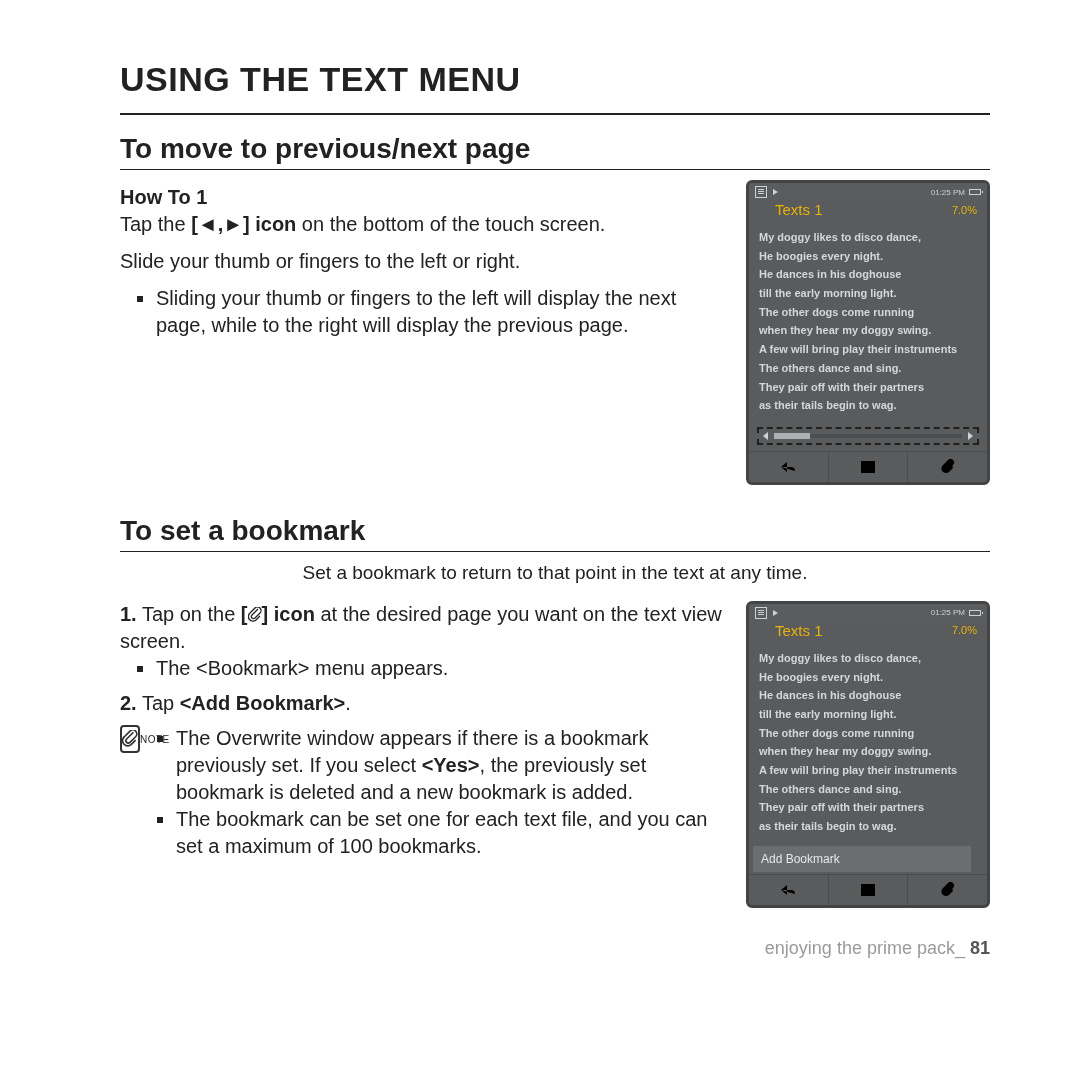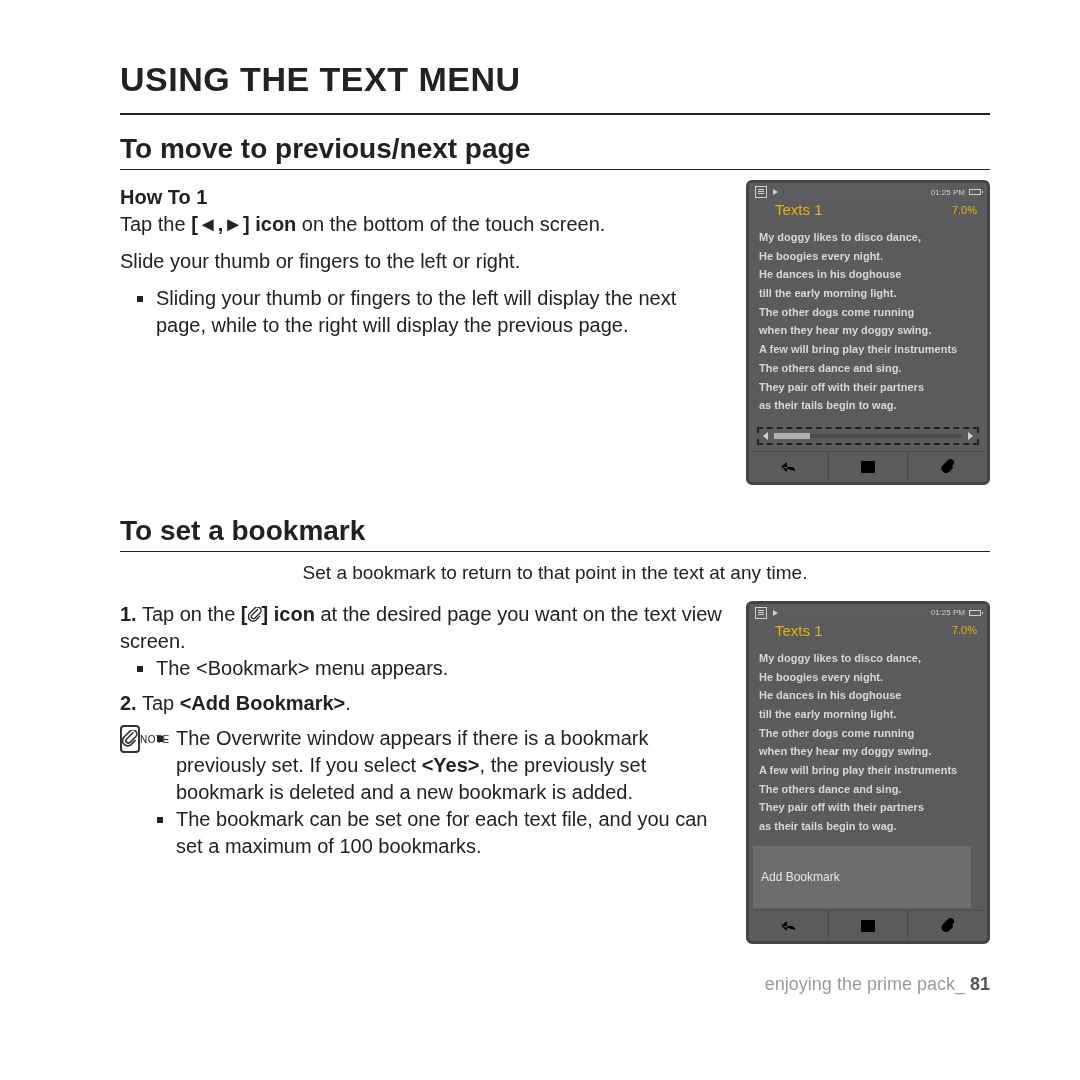--- a/index.html
+++ b/index.html
@@ -162,21 +162,21 @@
     display: flex;
     align-items: center;
     justify-content: center;
     border-right: 1px solid #4a4c4d;
   }
   .device-nav .btn:last-child { border-right: none; }
   .add-bookmark {
     background: #6b6d6e;
     color: #e6e7e8;
     font-size: 12px;
-    padding: 24px 8px;
+    padding: 6px 8px;
     margin: 4px 16px 2px 4px;
   }
 
   
   .note-row { display: flex; align-items: flex-start; gap: 10px; margin-top: 4px; }
   .note-icon-col { display: flex; flex-direction: row; align-items: center; width: 34px; flex-shrink: 0; }
   .note-icon {
     width: 28px; height: 28px;
     border: 2px solid #333;
     border-radius: 4px;

